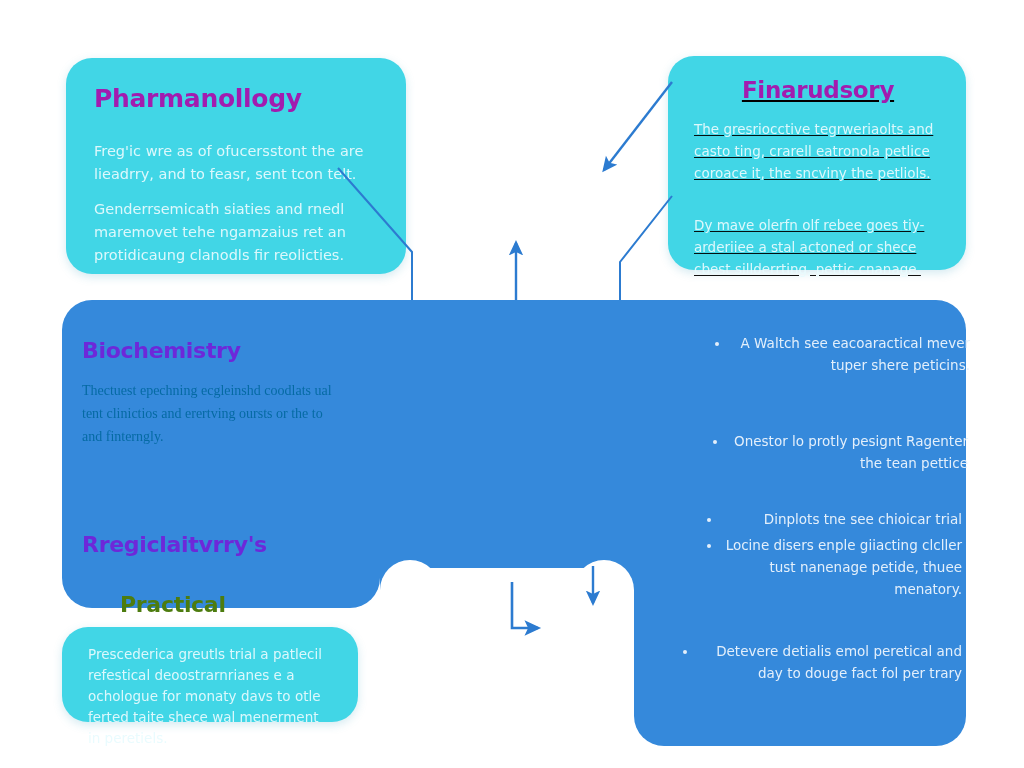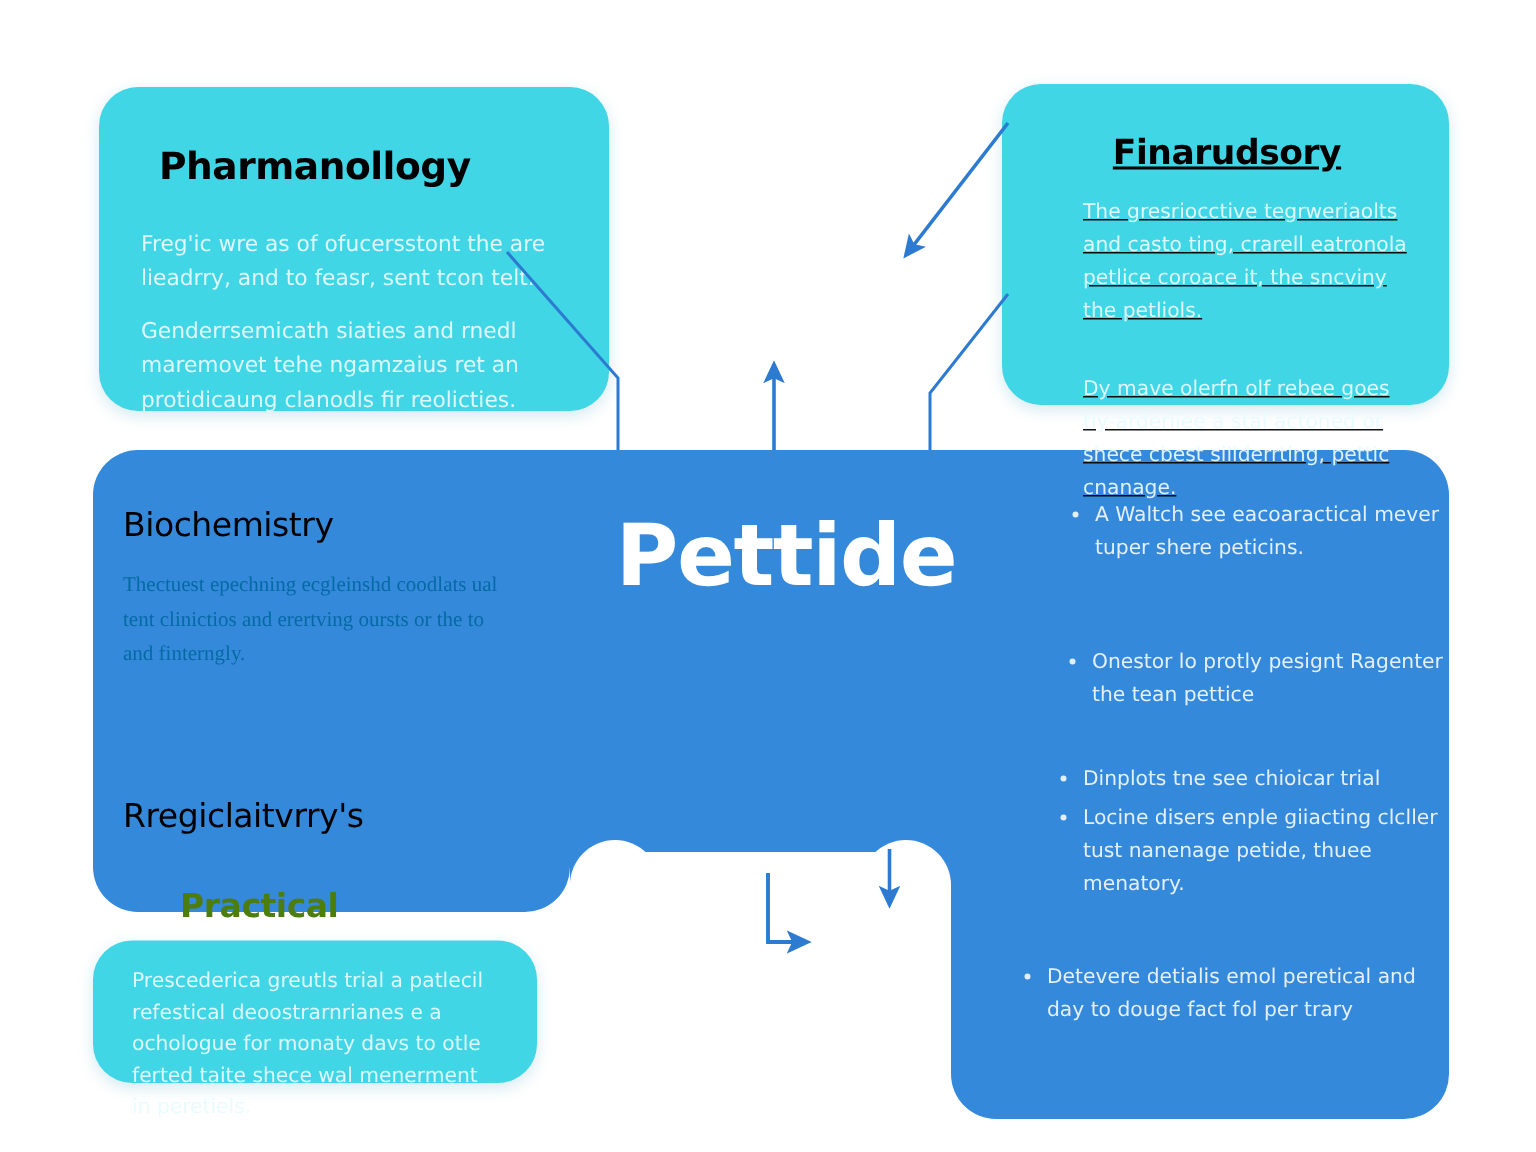--- a/index.html
+++ b/index.html
@@ -35,24 +35,24 @@
     position: absolute;
     background: #41D6E6;
     border-radius: 26px;
     box-sizing: border-box;
     z-index: 2;
   }
   .cyan-card.shadow {
     box-shadow: 0 3px 10px rgba(60,160,190,0.22);
   }
   .cyan-title {
-    color: #000000;
+    color: #a21caf;
     font-weight: bold;
     letter-spacing: -0.3px;
-    margin: 12px;
+    margin: 0;
   }
   .cyan-body {
     color: #e8fbfe;
     opacity: .93;
     margin: 0;
   }
   .cyan-body p {
     margin: 0 0 12px 0;
   }
   .cyan-body p:last-child { margin-bottom: 0; }
@@ -87,21 +87,21 @@
   #card-regulatory-top .cyan-title {
     font-size: 23px;
     line-height: 28px;
     text-align: center;
     margin-bottom: 14px;
   }
   #card-regulatory-top .cyan-body {
     font-size: 13.5px;
     line-height: 22px;
   }
-  #card-regulatory-top .cyan-body p { margin-bottom: 30px; margin-left: 28px; }
+  #card-regulatory-top .cyan-body p { margin-bottom: 30px; }
 
   
   #card-practical {
     left: 62px;
     top: 627px;
     width: 296px;
     height: 95px;
     padding: 17px 26px;
   }
   #card-practical .cyan-body {
@@ -202,23 +202,23 @@
     text-align: center;
     letter-spacing: -1px;
   }
   .section {
     position: absolute;
     left: 20px;
     width: 262px;
   }
   .section h3 {
     margin: 0 0 16px 0;
-    color: #000000;
+    color: #6d28d9;
     font-size: 22px;
-    font-weight: normal;
+    font-weight: bold;
     letter-spacing: -0.3px;
   }
   .section p {
     margin: 0;
     color: #0369a1;
     opacity: .95;
     font-size: 14px;
     line-height: 23px;
     font-family: Liberation Serif, serif;
   }
@@ -226,20 +226,21 @@
   #section-regulatory { top: 232px; }
 
   
   .bullet-group {
     position: absolute;
     left: 650px;
     width: 258px;
     color: #e3effb;
     font-size: 13.5px;
     line-height: 22px;
+    text-align: right;
   }
   .bullet-group ul {
     margin: 0;
     padding-left: 18px;
     list-style: disc;
   }
   .bullet-group li {
     margin-bottom: 4px;
   }
   #bullets-a { top: 32px; }
@@ -254,21 +255,20 @@
 
   <div class="blue-block" id="blue-main"></div>
   <div class="blue-block" id="blue-left-leg"></div>
   <div class="blue-block" id="blue-right-leg"></div>
   <div class="notch-fill" id="notch-left"></div>
   <div class="notch-fill" id="notch-right"></div>
 
   <div id="panel-content">
 
     <div class="panel-title">
-      <div>Pettide</div>
     </div>
 
     <div class="section" id="section-biochemistry">
       <h3>Biochemistry</h3>
       <p>Thectuest epechning ecgleinshd coodlats ual tent clinictios and erertving oursts or the to and finterngly.</p>
     </div>
 
     <div class="section" id="section-regulatory">
       <h3>Rregiclaitvrry's</h3>
     </div>

